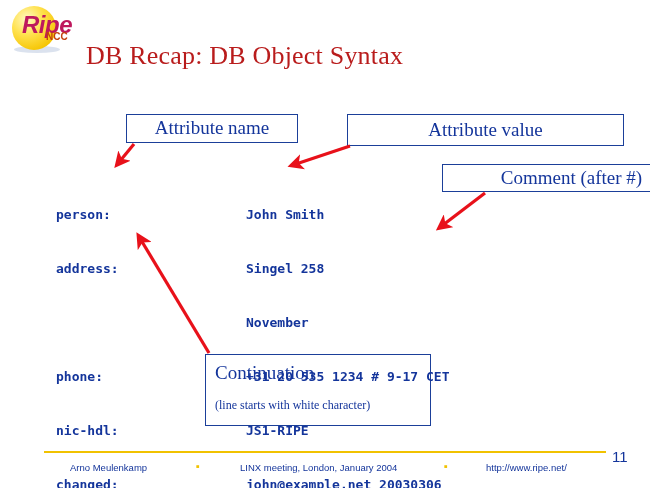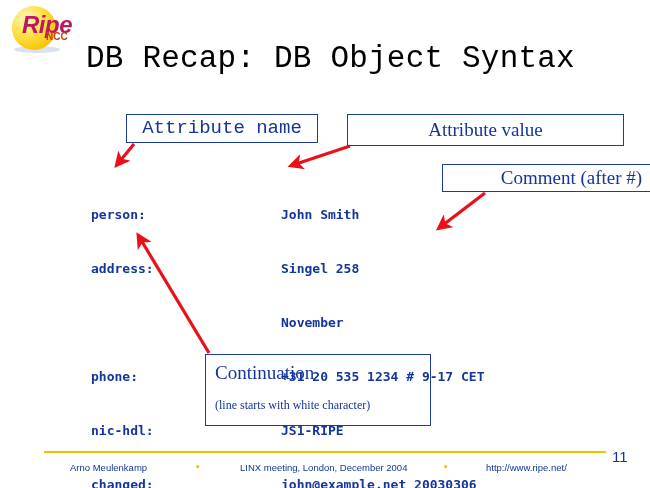--- a/index.html
+++ b/index.html
@@ -63,23 +63,23 @@
     font-size: 10px;
     color: #c2410c;
     line-height: 1;
   }
 
   
   #title {
     position: absolute;
     left: 86px;
     top: 41px;
-    font-family: Liberation Mono, monospace;
-    font-size: 31px;
-    color: #000000;
+    font-family: Liberation Serif, serif;
+    font-size: 26px;
+    color: #b91c1c;
     letter-spacing: 0.2px;
     white-space: nowrap;
   }
 
   
   .callout {
     position: absolute;
     border: 1px solid #1b3f99;
     background: #ffffff;
     box-sizing: border-box;
@@ -96,42 +96,41 @@
   .callout.stacked {
     display: block;
     padding: 8px 9px 0 9px;
   }
   .callout .sub {
     font-size: 12px;
     line-height: 1.2;
     margin-top: 14px;
   }
 
-  #box-attr-name  { left: 126px; top: 114px; width: 192px; height: 29px; font-family: Liberation Mono, monospace; }
+  #box-attr-name  { left: 126px; top: 114px; width: 172px; height: 29px; }
   #box-attr-value { left: 347px; top: 114px; width: 277px; height: 32px; }
   #box-comment    { left: 442px; top: 164px; width: 220px; height: 28px; padding-left: 39px; }
   #box-continuation { left: 205px; top: 354px; width: 226px; height: 72px; }
 
   
   #objblock {
     position: absolute;
     left: 56px;
     top: 170px;
     font-family: "DejaVu Sans Mono", monospace;
     font-weight: bold;
     font-size: 13px;
     color: #14359b;
     line-height: 18px;
     white-space: pre;
   }
   #objblock .row { display: block; height: 18px; }
   #objblock .k {
     display: inline-block;
     width: 154px;
-    margin-left: 35px;
   }
   #objblock .v { display: inline-block; margin-left: 36px; }
 
   
   #arrows {
     position: absolute;
     left: 0; top: 0;
     width: 650px; height: 488px;
     pointer-events: none;
   }
@@ -219,16 +218,16 @@
   <line x1="350" y1="146" x2="296" y2="164" stroke="#e8111a" stroke-width="3.2" marker-end="url(#ah)"></line>
   <line x1="485" y1="193" x2="443" y2="225" stroke="#e8111a" stroke-width="3.2" marker-end="url(#ah)"></line>
   <line x1="209" y1="353" x2="141" y2="240" stroke="#e8111a" stroke-width="3.2" marker-end="url(#ah)"></line>
 </svg>
 
 <div id="footer-rule"></div>
 <div id="pagenum">11</div>
 <div id="footer">
   <span class="ft" id="ft-author">Arno Meulenkamp</span>
   <span class="ft" id="ft-dot1">▪</span>
-  <span class="ft" id="ft-event">LINX meeting, London, December 2004</span>
+  <span class="ft" id="ft-event">LINX meeting, London, January 2004</span>
   <span class="ft" id="ft-dot2">▪</span>
   <span class="ft" id="ft-url">http://www.ripe.net/</span>
 </div>
 
 </body></html>

